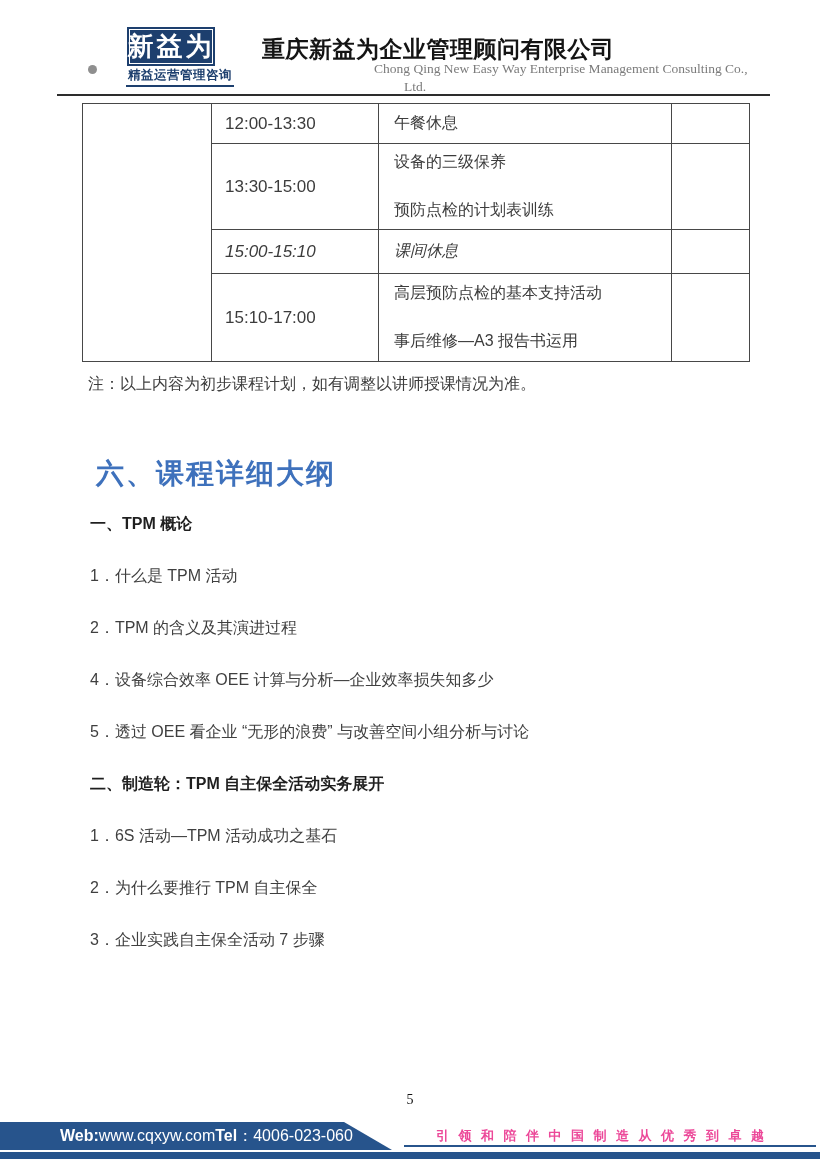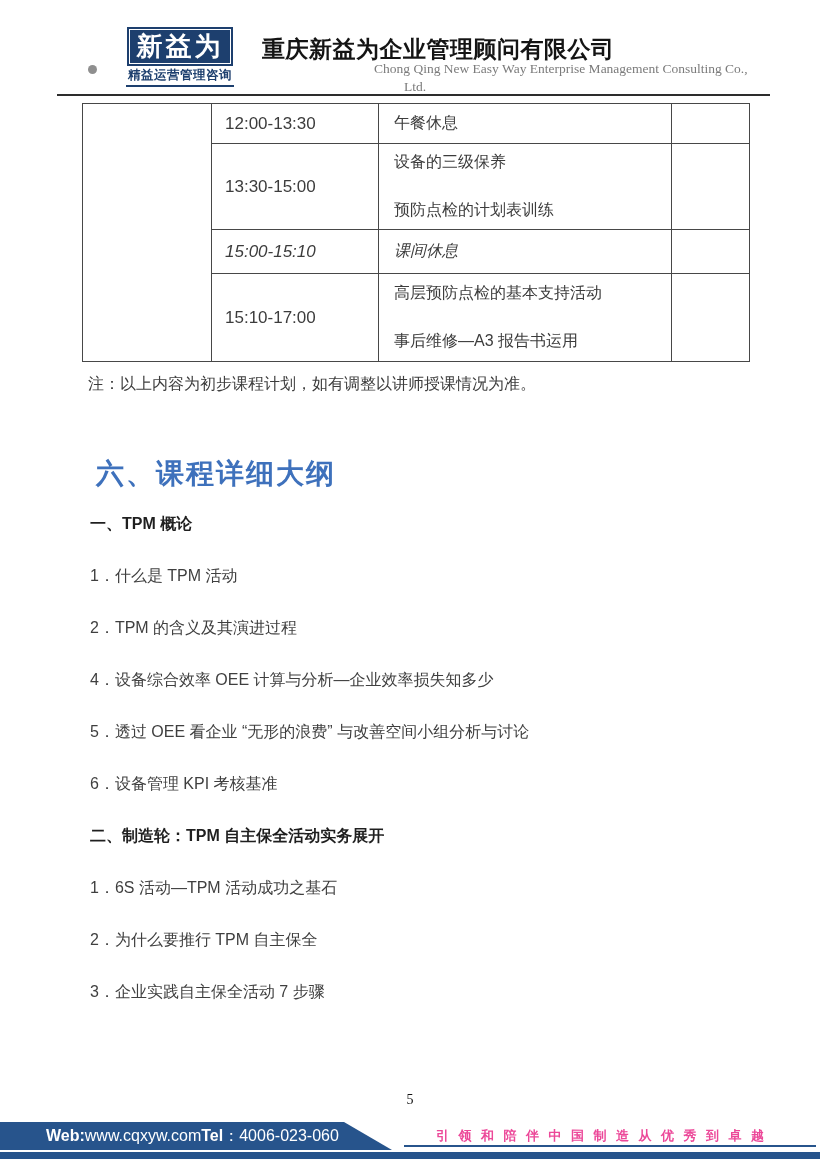--- a/index.html
+++ b/index.html
@@ -7,21 +7,21 @@
     position:relative; width:820px; height:1160px; margin:0 auto;
     background:#ffffff; overflow:hidden;
     font-family:"Liberation Sans","DejaVu Sans",sans-serif;
     color:#3c3c3c;
   }
   .abs { position:absolute; }
 
   
   .header-dot { left:88px; top:65px; width:9px; height:9px; border-radius:50%; background:#8f8f8f; }
   .logo-box {
-    left:127px; top:27px; width:106px; height:39px; background:#1d3f6e;
+    left:127px; top:27px; width:88px; height:39px; background:#1d3f6e;
     color:#ffffff; font-weight:700; font-size:26px; letter-spacing:3px;
     display:flex; align-items:center; justify-content:center;
     box-shadow: inset 0 0 0 2px #1d3f6e, inset 0 0 0 3px #ffffff;
   }
   .logo-sub {
     left:126px; top:67px; width:108px; text-align:center;
     color:#1d3f6e; font-weight:700; font-size:12.5px; letter-spacing:0.5px;
     border-bottom:2px solid #1d3f6e; padding-bottom:1px;
   }
   .company-cn { left:262px; top:34px; font-size:23px; font-weight:700; color:#141414; letter-spacing:0.5px; }
@@ -53,21 +53,21 @@
   .outline { left:90px; top:514px; width:660px; }
   .outline-item { font-size:16px; color:#3f3f3f; height:19px; margin-bottom:33px; white-space:nowrap; }
   .outline-item.bold { font-weight:700; color:#1f1f1f; }
 
   
   .page-number { left:0; top:1092px; width:100%; text-align:center;
     font-family:"Liberation Serif","DejaVu Serif",serif; font-size:14px; color:#111; }
   .footer-left-bar {
     left:0; top:1122px; width:392px; height:28px; background:#27548c;
     clip-path:polygon(0 0, 344px 0, 392px 100%, 0 100%);
-    display:flex; align-items:center; box-sizing:border-box; padding-left:46px;
+    display:flex; align-items:center; box-sizing:border-box; padding-left:60px;
     color:#ffffff; font-size:16px; white-space:nowrap;
   }
   .footer-left-bar .lbl { font-weight:700; }
   .slogan { left:436px; top:1127px; font-size:13px; font-weight:700; color:#ec4899;
     letter-spacing:9.5px; white-space:nowrap; }
   .slogan-underline { left:404px; top:1145px; width:412px; height:2px; background:#27548c; }
   .bottom-strip { left:0; top:1152px; width:820px; height:7px; background:#27548c; }
 </style>
 </head>
 <body>
@@ -119,21 +119,20 @@
   <div class="abs note">注：以上内容为初步课程计划，如有调整以讲师授课情况为准。</div>
 
   <div class="abs sec-heading">六、课程详细大纲</div>
 
   <div class="abs outline">
     <div class="outline-item bold">一、TPM 概论</div>
     <div class="outline-item">1．什么是 TPM 活动</div>
     <div class="outline-item">2．TPM 的含义及其演进过程</div>
     <div class="outline-item">4．设备综合效率 OEE 计算与分析—企业效率损失知多少</div>
     <div class="outline-item">5．透过 OEE 看企业 “无形的浪费” 与改善空间小组分析与讨论</div>
-    <div class="outline-item">6．设备管理 KPI 考核基准</div>
     <div class="outline-item bold">二、制造轮：TPM 自主保全活动实务展开</div>
     <div class="outline-item">1．6S 活动—TPM 活动成功之基石</div>
     <div class="outline-item">2．为什么要推行 TPM 自主保全</div>
     <div class="outline-item">3．企业实践自主保全活动 7 步骤</div>
   </div>
 
   <div class="abs page-number">5</div>
 
   <div class="abs footer-left-bar">
     <span class="lbl">Web:</span>

